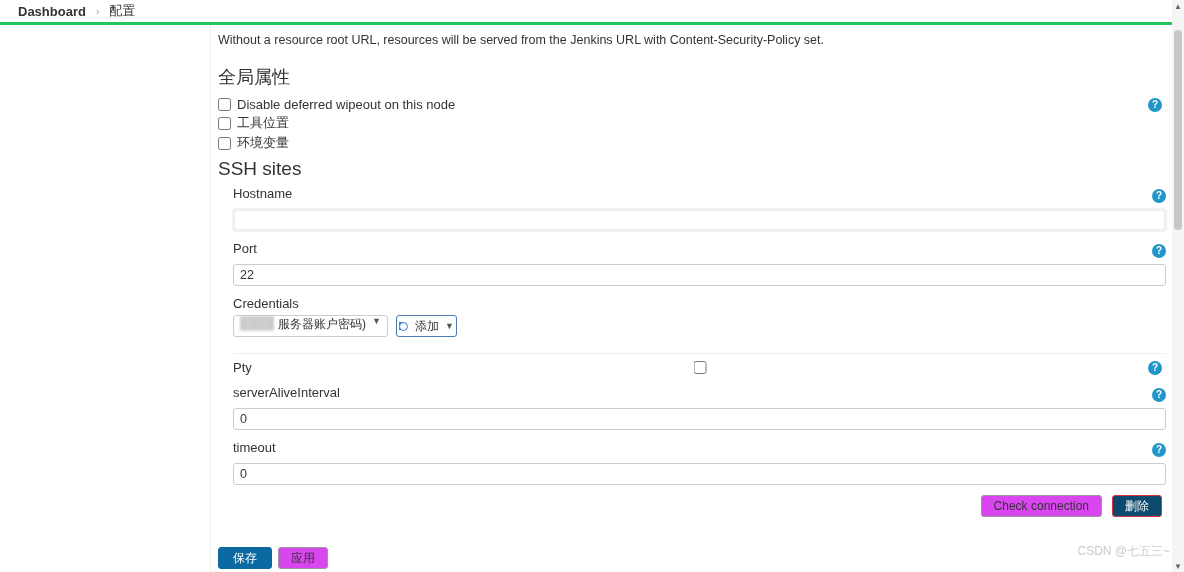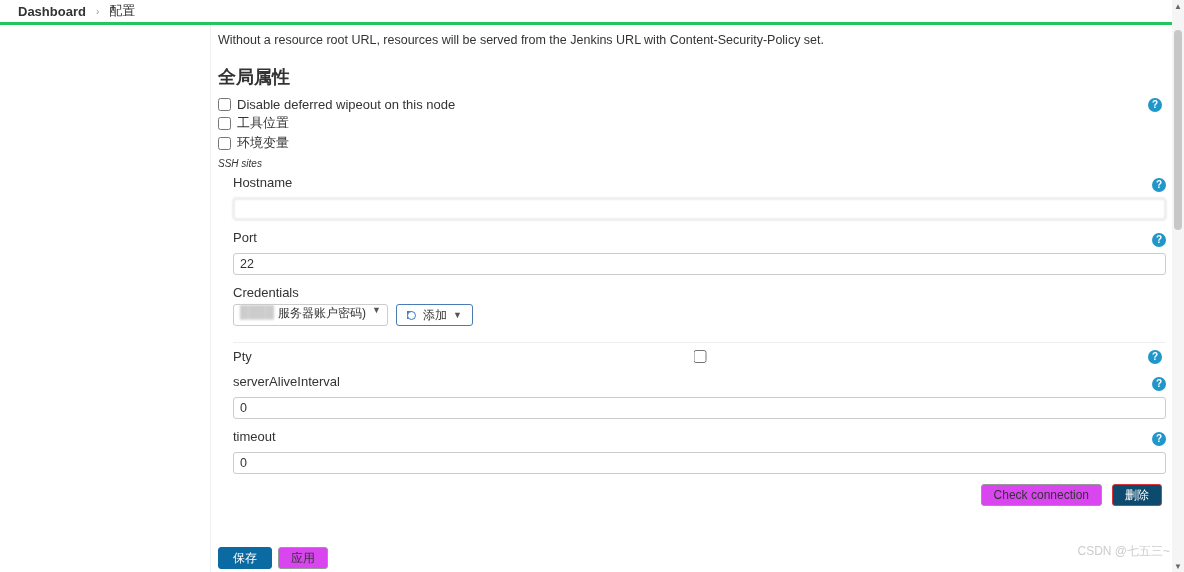--- a/index.html
+++ b/index.html
@@ -42,21 +42,21 @@
     .content {
       padding: 8px 8px 0 8px;
     }
     .help-text {
       font-size: 12.5px;
       color: #333;
       margin-bottom: 18px;
     }
     h2.sec-title {
       font-size: 18px;
-      font-weight: 700;
+      font-weight: 400;
       margin: 10px 0 8px 0;
     }
     h3.sub-title {
       font-size: 16px;
       font-weight: 600;
       margin: 14px 0 6px 0;
     }
     .chk-row {
       display: flex;
       align-items: center;
@@ -74,23 +74,22 @@
       font-size: 10px;
       font-weight: 700;
       display: inline-flex;
       align-items: center;
       justify-content: center;
       cursor: pointer;
       position: absolute;
       right: 4px;
     }
     .ssh-label {
-      font-size: 10px;
+      font-size: 19px;
       margin: 6px 0;
-      font-style: italic;
     }
     .form-group {
       margin-left: 15px;
       margin-bottom: 10px;
       position: relative;
     }
     .form-label {
       font-size: 13px;
       display: block;
       margin-bottom: 4px;
@@ -130,21 +129,21 @@
       gap: 4px;
     }
     .select-box .blur { color: #ccc; filter: blur(1px); }
     .select-caret { font-size: 9px; color: #555; margin-left: 2px; }
     .add-btn {
       height: 22px;
       border: 1px solid #4a7bb5;
       border-radius: 3px;
       display: flex;
       align-items: center;
-      padding: 0 10px;
+      padding: 0 2px;
       font-size: 12px;
       cursor: pointer;
       background: #fff;
       color: #333;
       gap: 4px;
     }
     .key-icon {
       width: 12px; height: 8px; display: inline-block;
       background: linear-gradient(to right,#3a7bc8 40%, transparent 40%);
       position: relative;

